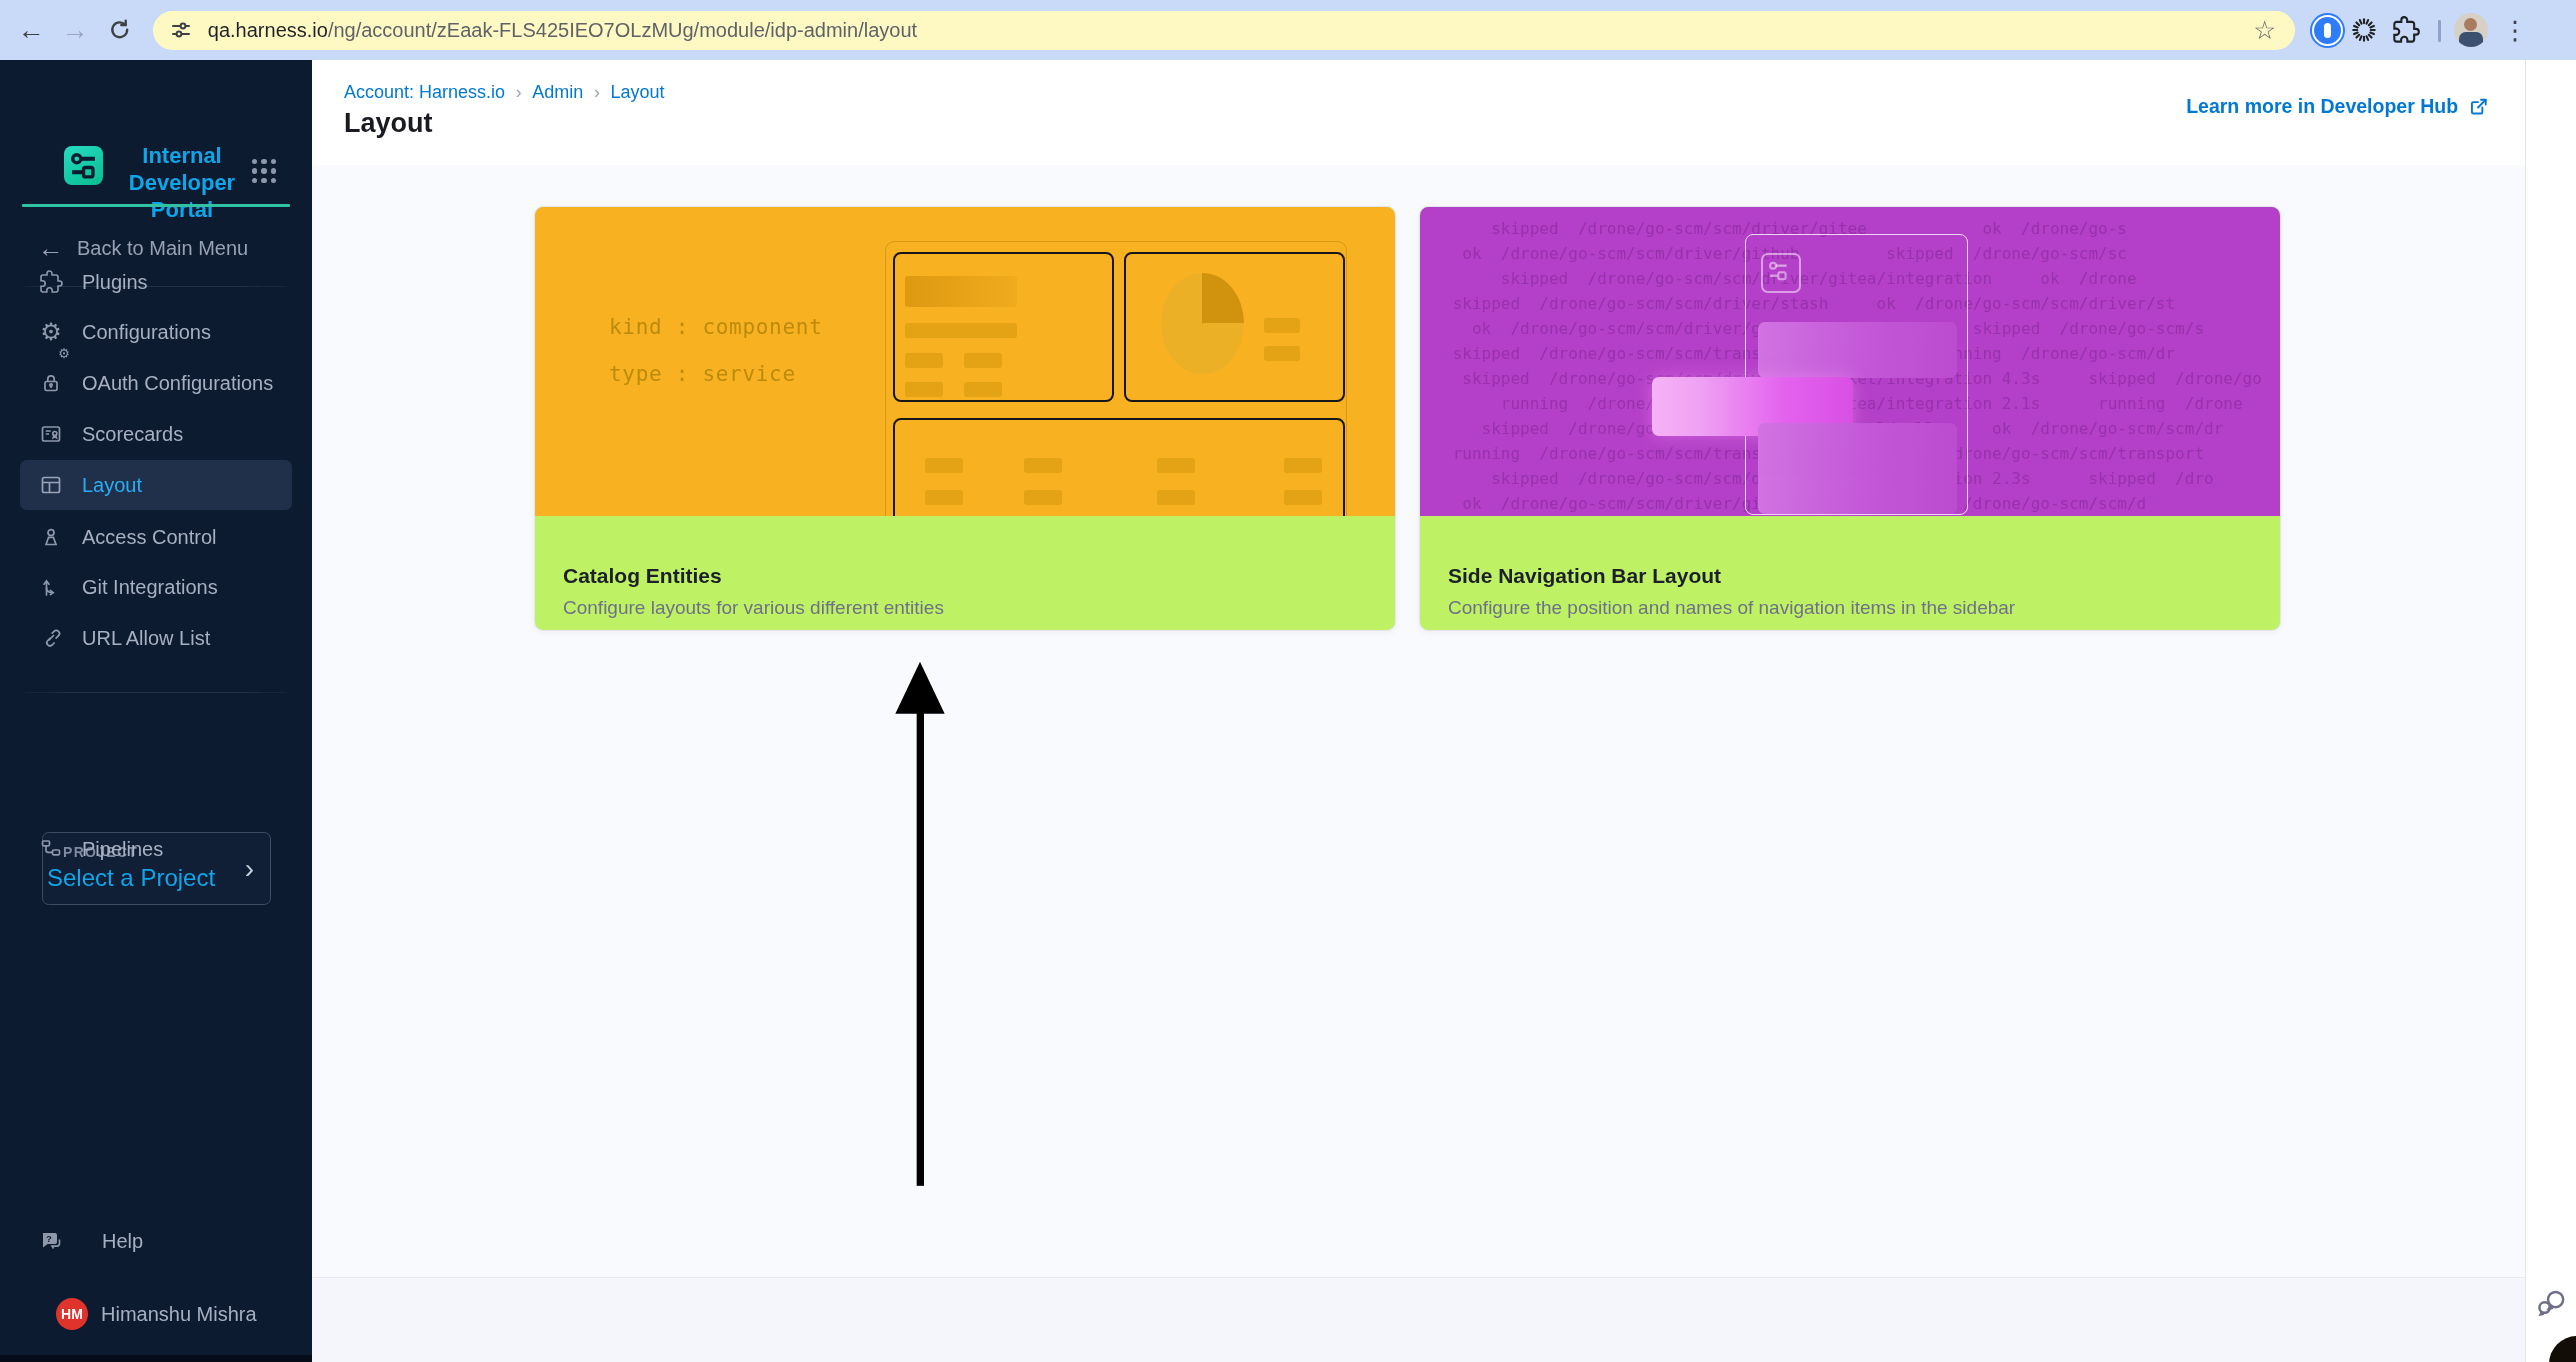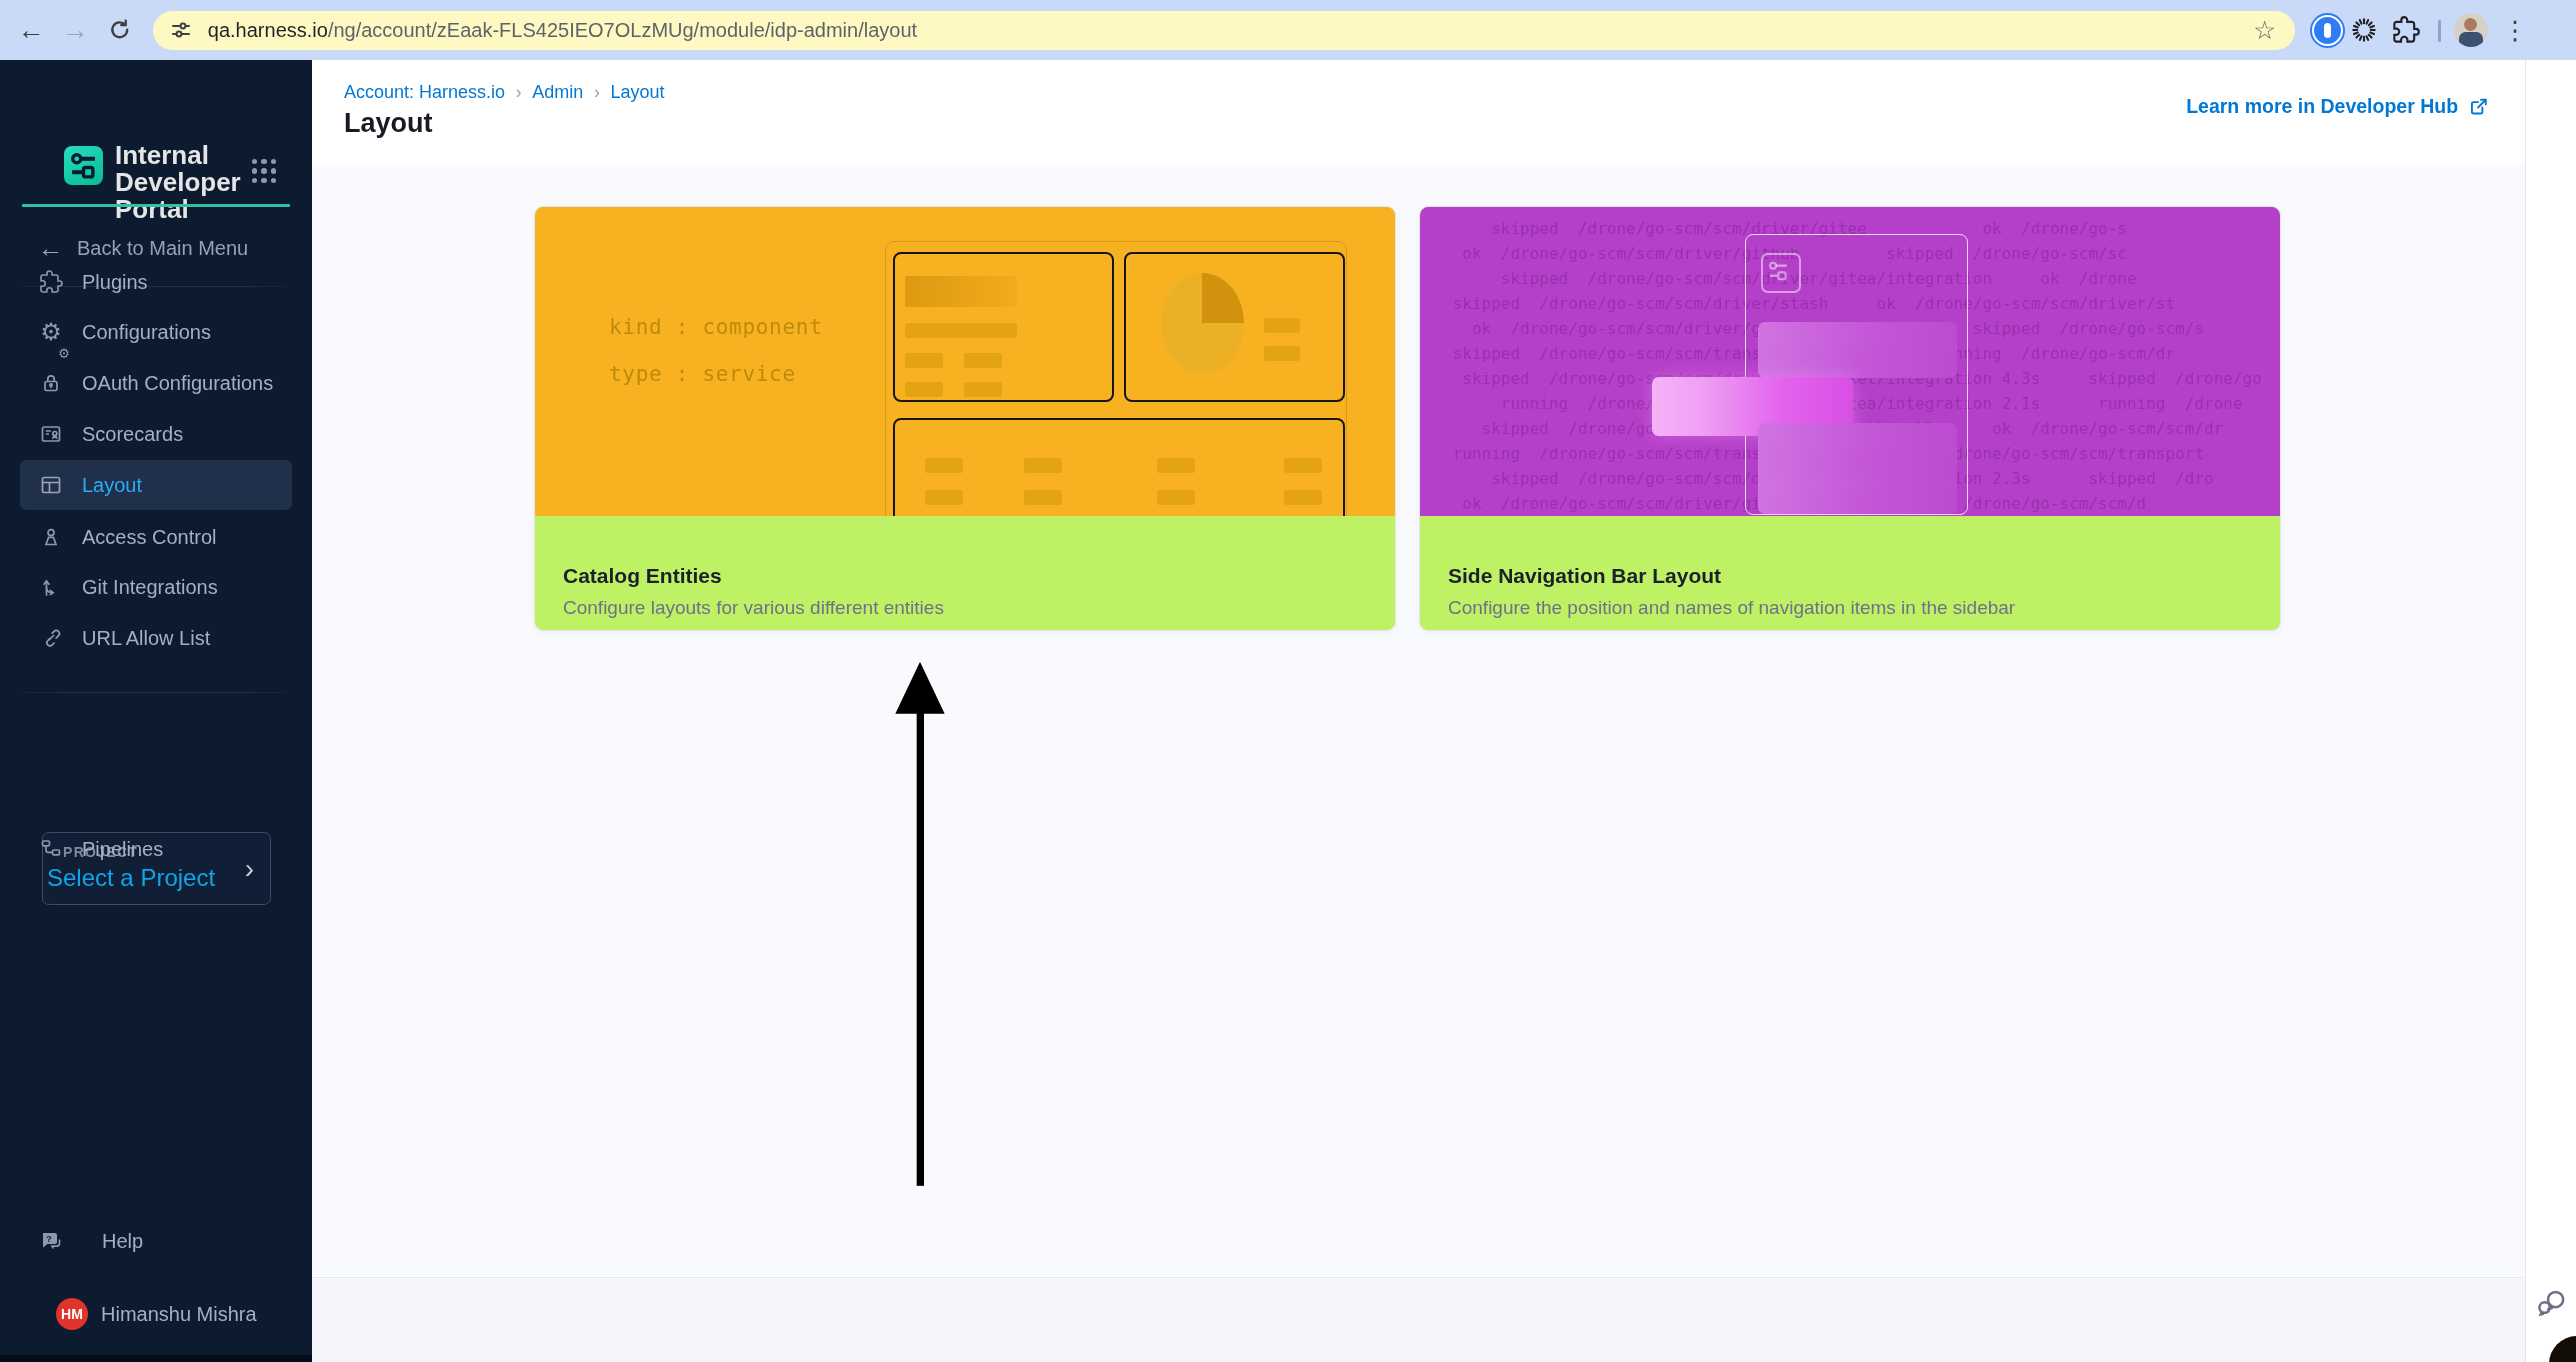--- a/index.html
+++ b/index.html
@@ -32,22 +32,22 @@
     background:#d6d0c6;overflow:hidden;}
   .tb-avatar::before{content:"";position:absolute;left:10px;top:4.7px;width:13.4px;height:13.4px;border-radius:50%;background:#a97c5f;}
   .tb-avatar::after{content:"";position:absolute;left:4.7px;top:19px;width:24px;height:14.8px;border-radius:6.7px 6.7px 0 0;background:#3c5070;}
   .tb-menu{position:absolute;left:2498px;top:0;height:60px;width:34px;display:flex;align-items:center;justify-content:center;
     font-size:25.5px;color:#3c4043;}
 
   
   .sidebar{position:absolute;left:0;top:60px;width:312px;height:1302px;background:#0d1b30;}
   .logo-box{position:absolute;left:64px;top:86px;width:39px;height:39px;border-radius:8px;
     background:linear-gradient(150deg,#2adbc3 0%,#12c9a4 60%,#0cbb8e 100%);}
-  .logo-title{position:absolute;left:115px;top:82px;width:134px;font-size:26px;font-weight:bold;
-    line-height:27px;color:#e5e5e5;}
+  .logo-title{position:absolute;left:115px;top:82px;width:134px;font-size:22px;font-weight:bold;
+    line-height:27px;color:#0ea5e9;text-align:center;}
   .grid-icon{position:absolute;left:252px;top:99px;display:grid;grid-template-columns:repeat(3,5.4px);
     grid-gap:4px;cursor:pointer;}
   .grid-icon i{width:5.4px;height:5.4px;border-radius:50%;background:#8f98ab;}
   .teal-line{position:absolute;left:21.5px;top:144px;width:268px;height:2.7px;border-radius:1.3px;background:#2fc3a4;}
   .back-row{position:absolute;left:0;top:169px;width:312px;height:38px;color:#98a0b3;cursor:pointer;}
   .back-arrow{position:absolute;left:38px;top:0;font-size:25.5px;line-height:38px;}
   .back-label{position:absolute;left:77px;top:0;font-size:20px;line-height:38px;}
   .sb-divider{position:absolute;left:20px;width:271px;height:1.3px;background:#223349;border-radius:50%;}
   .nav-item{position:absolute;left:20px;width:272px;height:50px;border-radius:6.7px;color:#a7afc1;cursor:pointer;}
   .nav-item .nico{position:absolute;left:17.5px;top:0;width:27px;height:50px;display:flex;align-items:center;justify-content:center;color:#8f98ab;}

